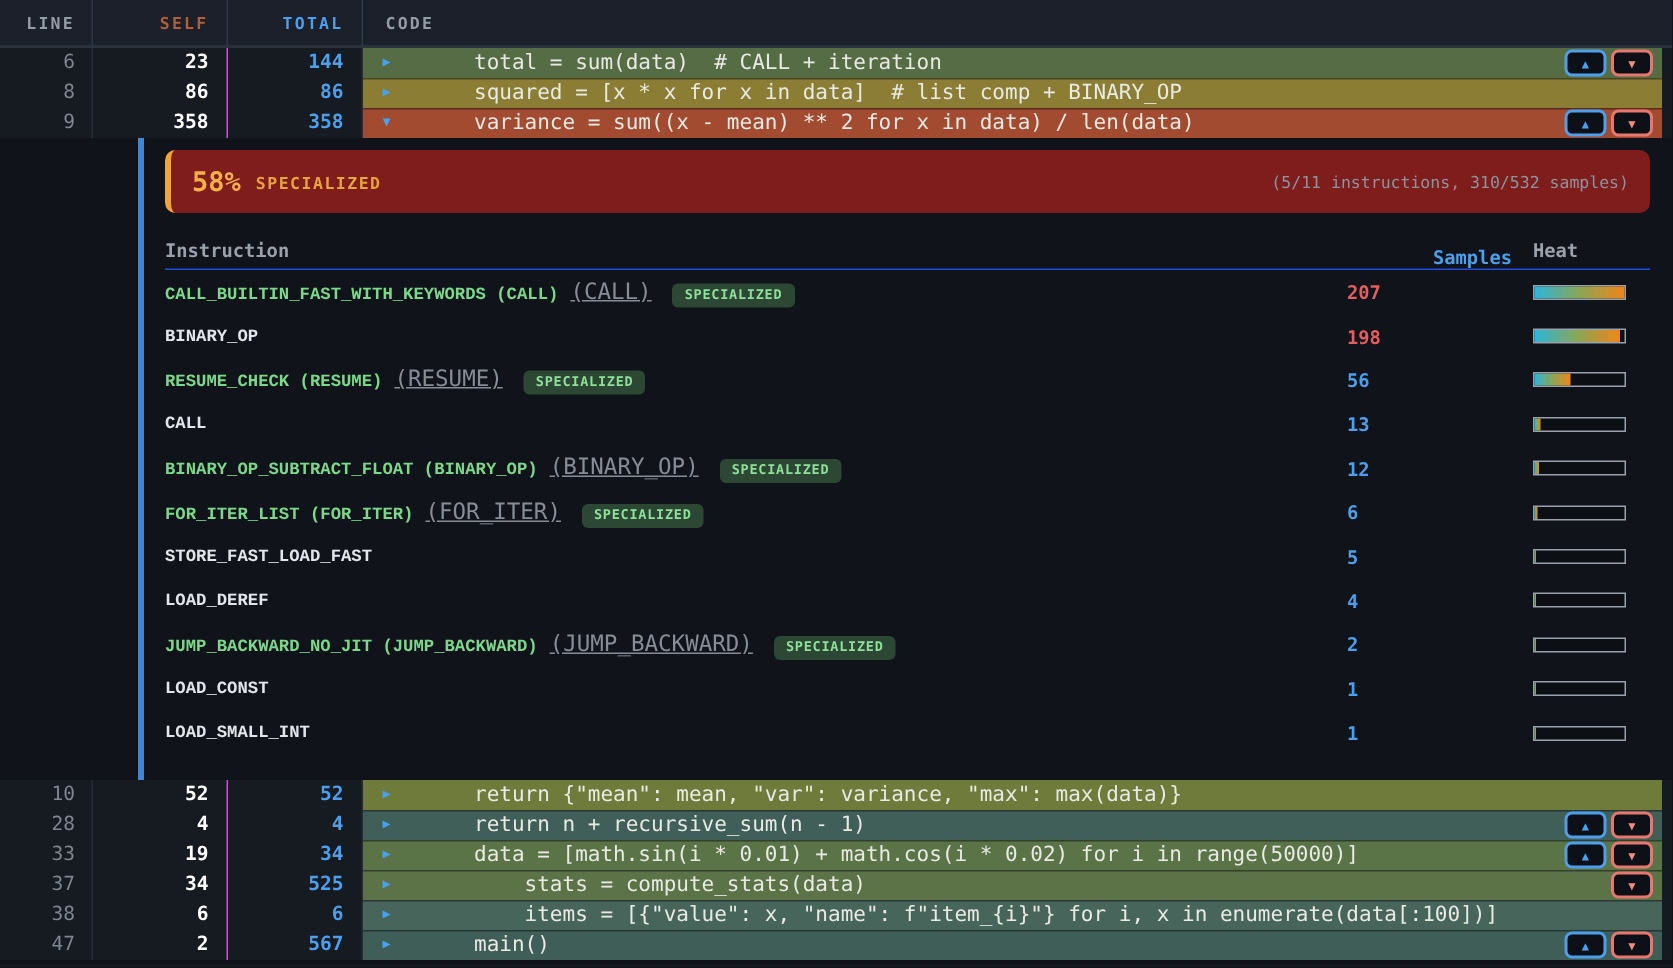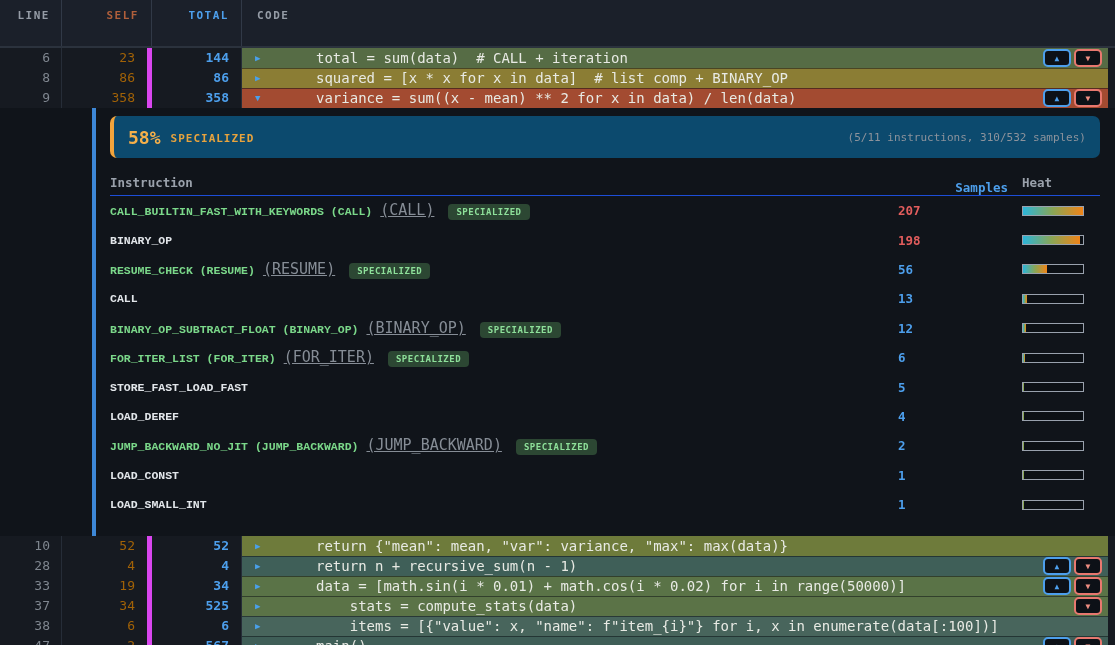--- a/index.html
+++ b/index.html
@@ -3,41 +3,41 @@
 <meta charset="utf-8">
 <style>
   * { margin:0; padding:0; box-sizing:border-box; }
   html,body { background:#0d1015; }
   .app {
     position:relative; width:1115px; height:645px; overflow:hidden;
     background:#161a21; font-family:"DejaVu Sans Mono", monospace;
   }
   
   .thead {
-    display:flex; height:48px; background:#1b202a;
+    display:flex; height:32px; background:#1b202a;
     border-bottom:2px solid #2b323d; align-items:flex-end;
     font-size:11px; font-weight:bold; letter-spacing:1.5px;
   }
   .col-line  { width:62px;  text-align:right; padding-right:11px; }
   .col-self  { width:90px;  text-align:right; padding-right:12px; }
   .col-total { width:90px;  text-align:right; padding-right:12px; }
   .col-code  { flex:1; padding-left:15px; }
   .thead .col-line, .thead .col-code { color:#959ca6; }
   .thead .col-self  { color:#b15f3b; }
   .thead .col-total { color:#4d9fec; }
   .thead > div { align-self:stretch; line-height:32px; }
   .thead .col-line, .thead .col-self, .thead .col-total { border-right:1px solid #313947; }
 
   
   .code-row { display:flex; height:20px; }
   .code-row .cell {
     font-size:13px; line-height:20px;
   }
   .code-row .col-line  { color:#7f868f; border-right:1px solid #262d38; }
-  .code-row .col-self  { color:#a16207; font-weight:normal; border-right:5px solid #d946ef; }
+  .code-row .col-self  { color:#ffffff; font-weight:bold; border-right:1px solid #d946ef; }
   .code-row .col-total { color:#4d9fec; font-weight:bold; border-right:1px solid #262d38; }
   .code-cell {
     flex:1; position:relative; display:flex; align-items:center;
     margin-right:7px; cursor:pointer;
   }
   .code-row + .code-row .code-cell { box-shadow: inset 0 1px 0 rgba(10,13,18,0.5); }
   .caret {
     width:40px; padding-left:13px; font-size:9px; color:#4aa0ea; flex:0 0 auto;
   }
   .code-text {
@@ -50,21 +50,21 @@
     font-size:8px; cursor:pointer;
   }
   .btn-up   { right:37px; border:2px solid #4d9fec; color:#4d9fec; }
   .btn-down { right:6px;  border:2px solid #e8786f; color:#ee8e82; }
 
   
   .expanded { position:relative; height:428px; background:#10141a; }
   .vline { position:absolute; left:92px; top:0; bottom:0; width:4px; background:#3d87d6; }
   .panel { position:absolute; left:110px; top:8px; width:990px; }
   .banner {
-    height:42px; background:#0c4a6e; border-left:4px solid #f2a43c;
+    height:42px; background:#7f1d1d; border-left:4px solid #f2a43c;
     border-radius:7px; display:flex; align-items:center; padding:0 14px;
   }
   .banner-pct { color:#f5b04a; font-size:18px; font-weight:bold; margin-right:10px; }
   .banner-label { color:#e8a33d; font-size:11px; font-weight:bold; letter-spacing:1px; padding-top:2px; }
   .banner-summary { margin-left:auto; color:#8d939c; font-size:11px; }
 
   .instr-header {
     display:flex; align-items:center; height:26px; margin-top:12px;
     font-size:12.5px; font-weight:bold; border-bottom:1px solid #1d4ed8;
   }

